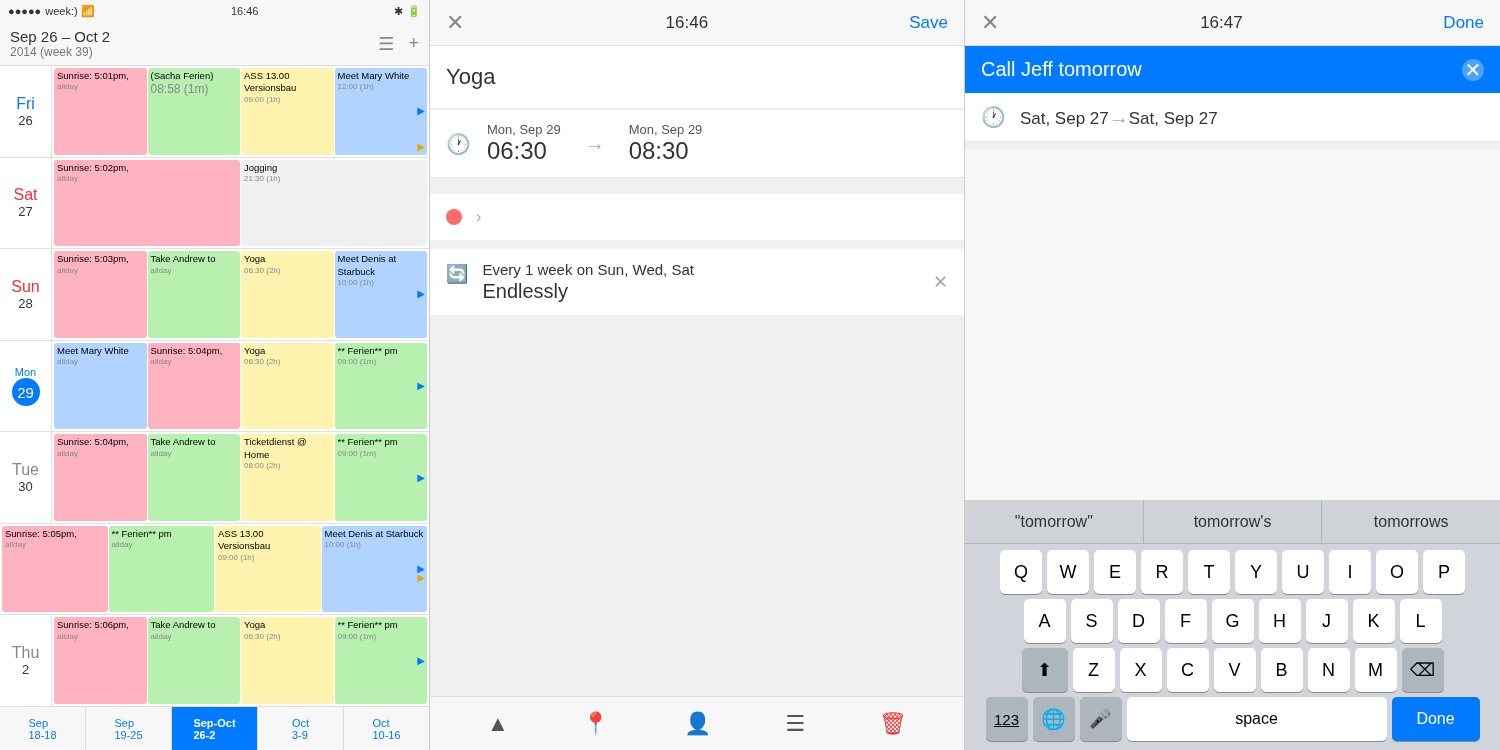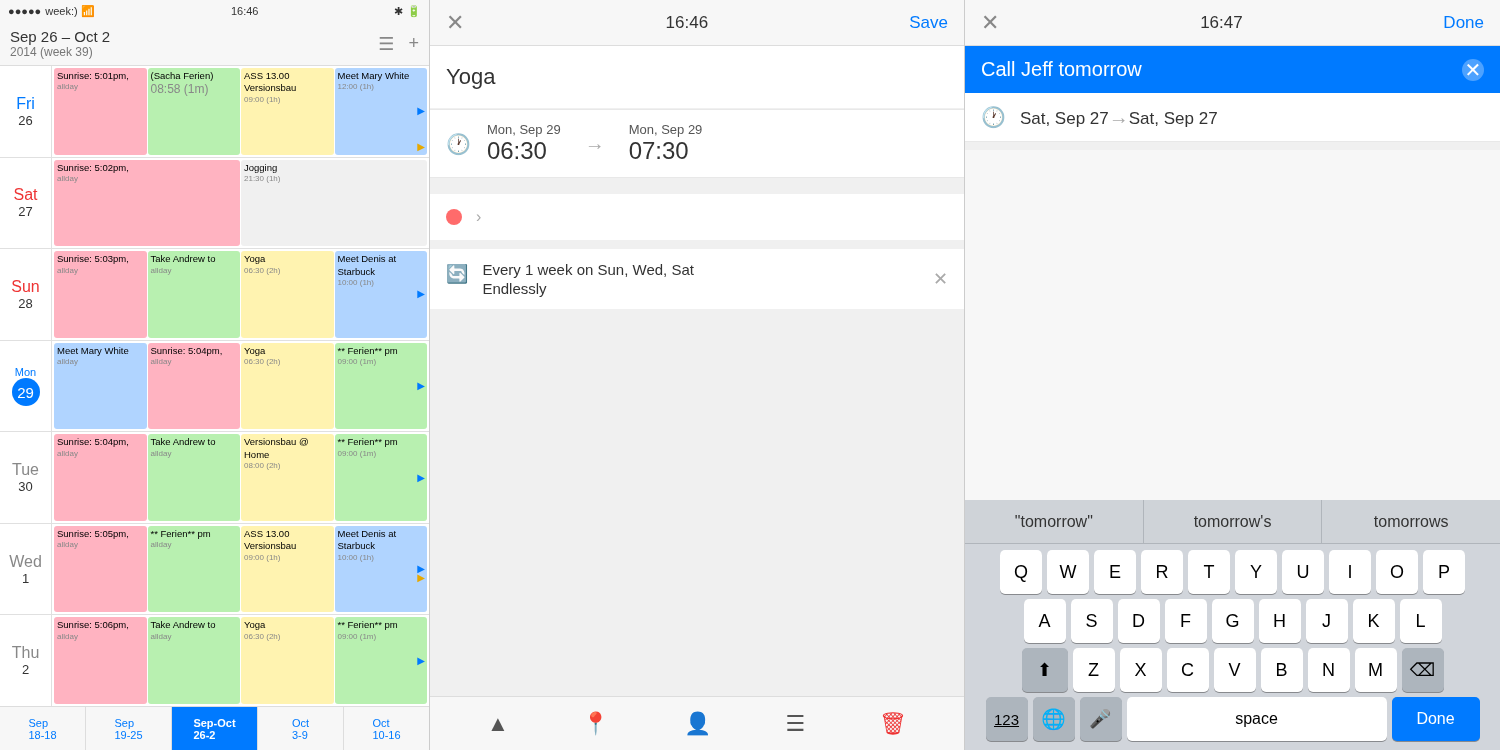--- a/index.html
+++ b/index.html
@@ -245,21 +245,21 @@
     }
     .repeat-row {
       display: flex;
       align-items: flex-start;
       padding: 12px 16px;
       gap: 14px;
     }
     .repeat-icon { font-size: 18px; color: #aaa; margin-top: 2px; }
     .repeat-content { flex: 1; }
     .repeat-content .r-freq { font-size: 15px; color: #333; }
-    .repeat-content .r-end { font-size: 15px; color: #333; margin-top: 2px; }
+    .repeat-content .r-end { font-size: 20px; color: #333; margin-top: 2px; }
     .repeat-close { color: #aaa; font-size: 18px; cursor: pointer; align-self: center; }
 
     .event-toolbar {
       background: #f7f7f7;
       border-top: 1px solid #ddd;
       height: 54px;
       display: flex;
       align-items: center;
       justify-content: space-around;
       padding: 0 20px;
@@ -559,36 +559,32 @@
       <div class="cal-events">
         <div class="cal-event pink">
           <div>Sunrise: 5:04pm,</div>
             <div style="font-size:8px;color:#888">allday</div>
         </div>
         <div class="cal-event green">
           <div>Take Andrew to</div>
             <div style="font-size:8px;color:#888">allday</div>
         </div>
         <div class="cal-event yellow">
-          <div>Versionsbau @ Home</div>
+          <div>Ticketdienst @ Home</div>
             <div style="font-size:8px;color:#888">08:00 (2h)</div>
         </div>
         <div class="cal-event green" style="position:relative;">
           <div>** Ferien** pm</div>
             <div style="font-size:8px;color:#888">09:00 (1m)</div>
           <span class="event-arrow">▶</span>
         </div>
       </div>
     </div>
 
     <div class="cal-row">
-      <div class="cal-day-label">
-        <span class="dow">Wed</span>
-        <span class="dom">1</span>
-      </div>
       <div class="cal-events">
         <div class="cal-event pink">
           <div>Sunrise: 5:05pm,</div>
             <div style="font-size:8px;color:#888">allday</div>
         </div>
         <div class="cal-event green">
           <div>** Ferien** pm</div>
             <div style="font-size:8px;color:#888">allday</div>
         </div>
         <div class="cal-event yellow">
@@ -665,21 +661,21 @@
   <div class="event-time-section">
     <span class="clock-icon">🕐</span>
     <div class="event-time-block">
       <div class="event-time-item">
         <div class="t-date">Mon, Sep 29</div>
         <div class="t-time">06:30</div>
       </div>
       <span class="event-time-arrow">→</span>
       <div class="event-time-item">
         <div class="t-date">Mon, Sep 29</div>
-        <div class="t-time">07:30</div>
+        <div class="t-time">08:30</div>
       </div>
     </div>
   </div>
 
   <div style="height:8px;background:#f0f0f0;"></div>
 
   <div class="event-section">
     <div class="event-section-row">
       <div class="row-dot"></div>
       <span class="row-chevron">›</span>

